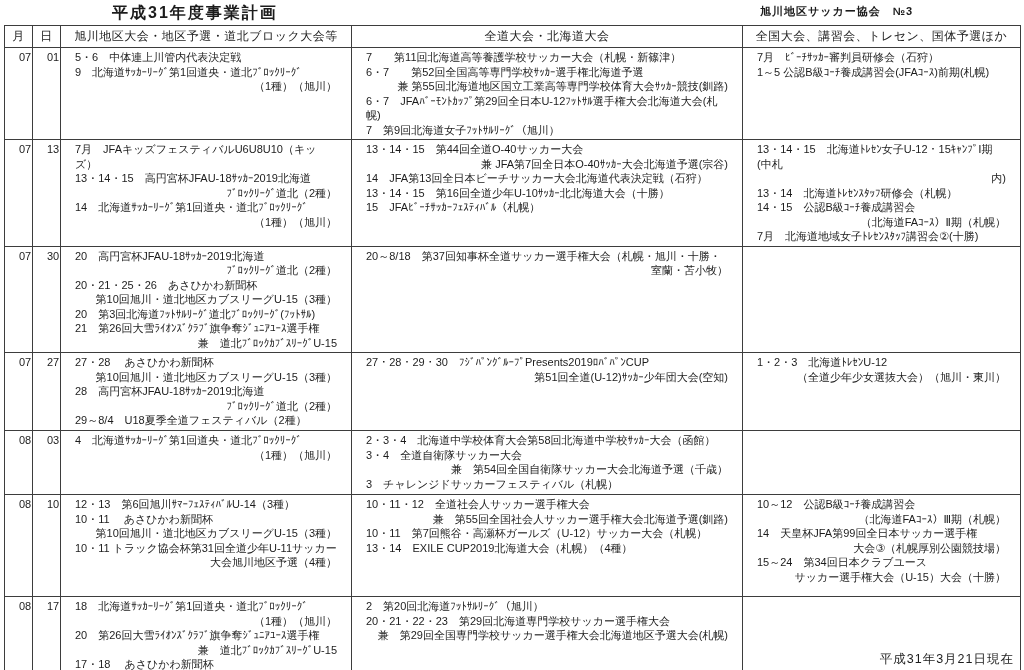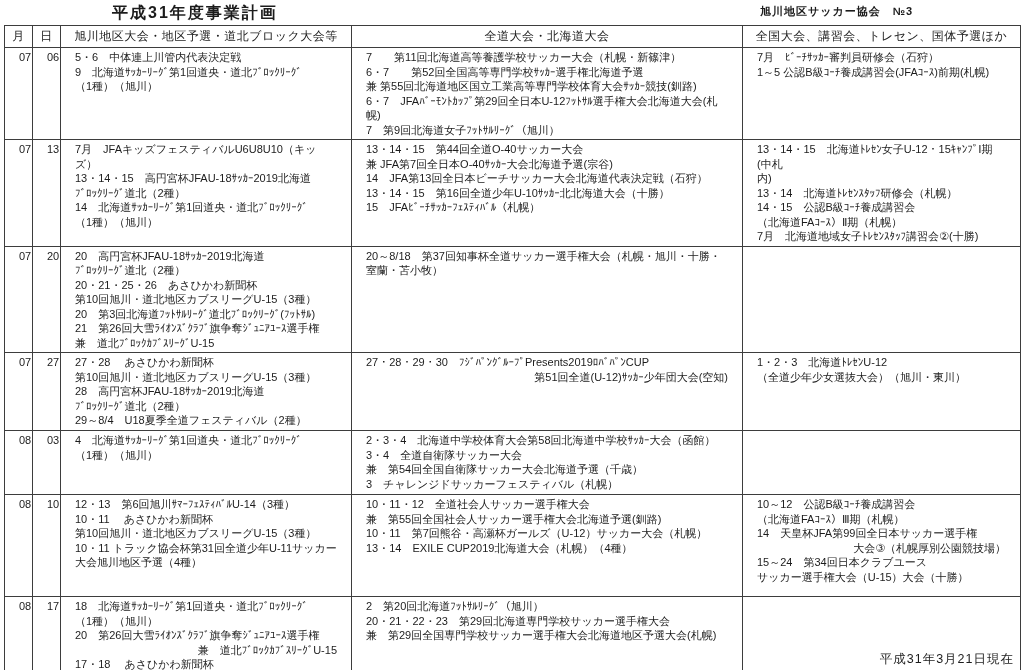--- a/index.html
+++ b/index.html
@@ -40,21 +40,21 @@
     text-align: center;
     vertical-align: middle;
     font-size: 12px;
     height: 22px;
     padding: 2px 0;
     letter-spacing: 0.5px;
   }
   .cell-daymonth { text-align: center; font-size: 11.5px; padding-top: 3px; }
   .cell-events { padding: 2px 4px 2px 5px; margin-left: 48px; }
   .line { word-break: break-all; }
-  .al-r { }
+  .al-r { text-align: right; }
   .al-c { text-align: right; }
   .footer-note {
     position: absolute; top: 651px; right: 10px;
     font-size: 12.5px; letter-spacing: 1px;
   }
 </style>
 </head>
 <body>
 
 <div class="page">
@@ -77,21 +77,21 @@
         <th>月</th>
         <th>日</th>
         <th>旭川地区大会・地区予選・道北ブロック大会等</th>
         <th>全道大会・北海道大会</th>
         <th>全国大会、講習会、トレセン、国体予選ほか</th>
       </tr>
     </thead>
     <tbody>
         <tr style="height: 78px;">
           <td class="cell-daymonth">07</td>
-          <td class="cell-daymonth">06</td>
+          <td class="cell-daymonth">01</td>
           <td class="cell-events">
             <div class="line">5・6　中体連上川管内代表決定戦</div>
             <div class="line">9　北海道ｻｯｶｰﾘｰｸﾞ第1回道央・道北ﾌﾞﾛｯｸﾘｰｸﾞ</div>
             <div class="line al-r">（1種）（旭川）</div>
           </td>
           <td class="cell-events">
             <div class="line">7　　第11回北海道高等養護学校サッカー大会（札幌・新篠津）</div>
             <div class="line">6・7　　第52回全国高等専門学校ｻｯｶｰ選手権北海道予選</div>
             <div class="line al-r">兼 第55回北海道地区国立工業高等専門学校体育大会ｻｯｶｰ競技(釧路)</div>
             <div class="line">6・7　JFAﾊﾞｰﾓﾝﾄｶｯﾌﾟ第29回全日本U-12ﾌｯﾄｻﾙ選手権大会北海道大会(札幌)</div>
@@ -123,21 +123,21 @@
             <div class="line">13・14・15　北海道ﾄﾚｾﾝ女子U-12・15ｷｬﾝﾌﾟⅠ期(中札</div>
             <div class="line al-r">内)</div>
             <div class="line">13・14　北海道ﾄﾚｾﾝｽﾀｯﾌ研修会（札幌）</div>
             <div class="line">14・15　公認B級ｺｰﾁ養成講習会</div>
             <div class="line al-r">（北海道FAｺｰｽ）Ⅱ期（札幌）</div>
             <div class="line">7月　北海道地域女子ﾄﾚｾﾝｽﾀｯﾌ講習会②(十勝)</div>
           </td>
         </tr>
         <tr style="height: 105px;">
           <td class="cell-daymonth">07</td>
-          <td class="cell-daymonth">20</td>
+          <td class="cell-daymonth">30</td>
           <td class="cell-events">
             <div class="line">20　高円宮杯JFAU-18ｻｯｶｰ2019北海道</div>
             <div class="line al-r">ﾌﾞﾛｯｸﾘｰｸﾞ道北（2種）</div>
             <div class="line">20・21・25・26　あさひかわ新聞杯</div>
             <div class="line al-r">第10回旭川・道北地区カブスリーグU-15（3種）</div>
             <div class="line">20　第3回北海道ﾌｯﾄｻﾙﾘｰｸﾞ道北ﾌﾞﾛｯｸﾘｰｸﾞ(ﾌｯﾄｻﾙ)</div>
             <div class="line">21　第26回大雪ﾗｲｵﾝｽﾞｸﾗﾌﾞ旗争奪ｼﾞｭﾆｱﾕｰｽ選手権</div>
             <div class="line al-r">兼　道北ﾌﾞﾛｯｸｶﾌﾞｽﾘｰｸﾞU-15</div>
           </td>
           <td class="cell-events">

